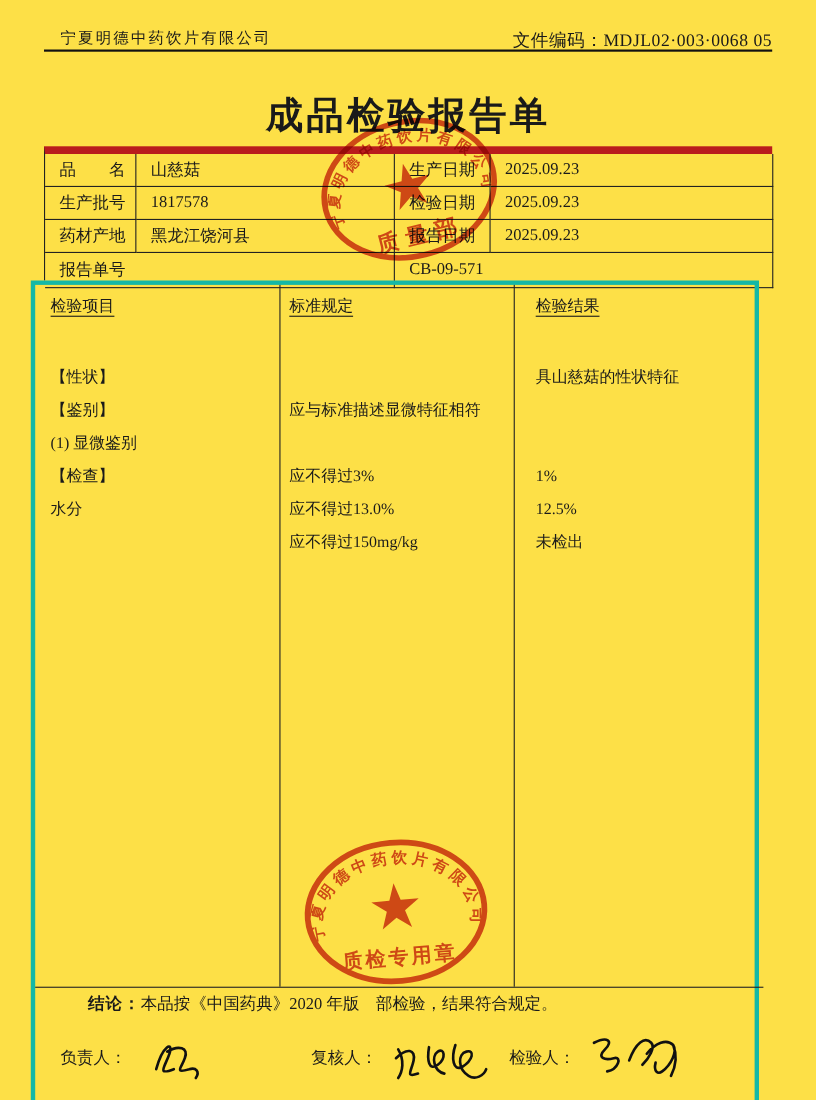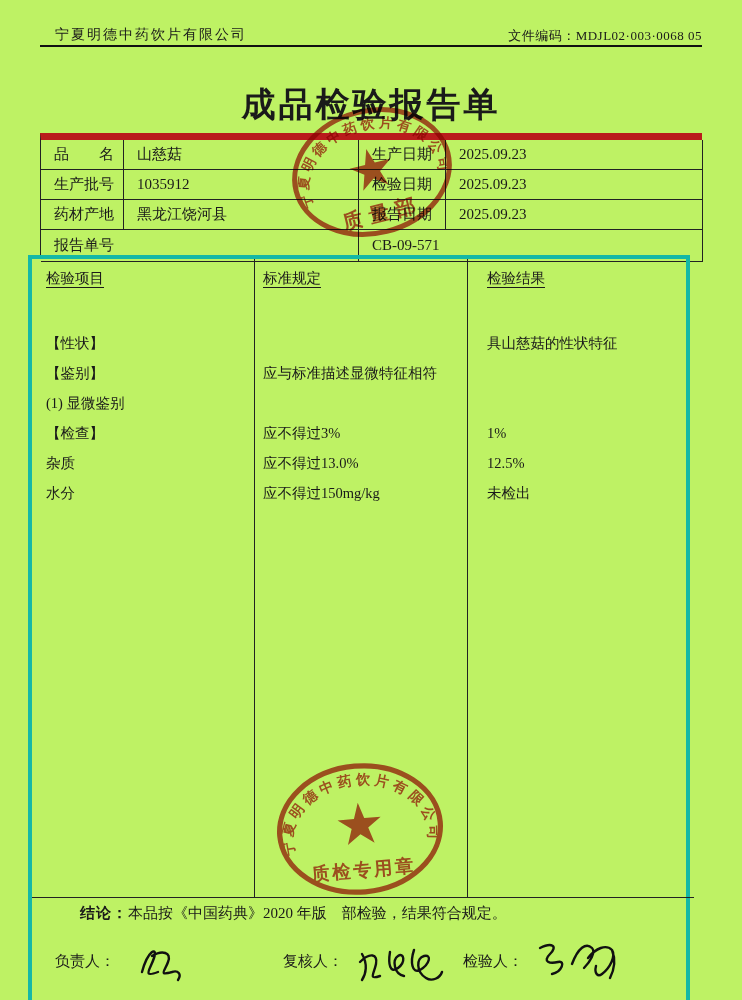--- a/index.html
+++ b/index.html
@@ -1,23 +1,23 @@
 <!DOCTYPE html>
 <html><head>
 <meta charset="utf-8">
 <style>
   html,body{margin:0;padding:0;background:#e8e8e8;}
   .page{
-    position:relative;width:742px;height:1000px;background:#bef264;
+    position:relative;width:742px;height:1000px;background:#fde047;
     font-family:"Liberation Serif","DejaVu Serif",serif;color:#1a1a1a;
     overflow:hidden;margin:0 auto;
   }
   
   .company{position:absolute;left:55px;top:26px;font-size:14px;letter-spacing:2px;}
-  .doccode{position:absolute;right:40px;top:27px;font-size:13px;letter-spacing:.5px;}
+  .doccode{position:absolute;right:40px;top:27px;font-size:16px;letter-spacing:.5px;}
   .hdr-rule{position:absolute;left:40px;top:45px;width:662px;height:2px;background:#111;}
   
   .title{position:absolute;left:0;top:82px;width:742px;margin:0;text-align:center;
     font-size:34px;font-weight:bold;letter-spacing:3px;}
   
   .info-table{
     position:absolute;left:40px;top:133px;width:662px;height:122px;box-sizing:border-box;
     display:grid;grid-template-columns:83px 235px 87px 257px;grid-template-rows:30px 30px 30px 32px;
     border-top:7px solid #b91c1c;border-left:1px solid #222;font-size:15px;
   }
@@ -68,21 +68,21 @@
 
   <h1 class="title">成品检验报告单</h1>
 
   <div class="info-table">
     <div class="cell">品　　名</div>
     <div class="cell">山慈菇</div>
     <div class="cell">生产日期</div>
     <div class="cell">2025.09.23</div>
 
     <div class="cell">生产批号</div>
-    <div class="cell">1035912</div>
+    <div class="cell">1817578</div>
     <div class="cell">检验日期</div>
     <div class="cell">2025.09.23</div>
 
     <div class="cell">药材产地</div>
     <div class="cell">黑龙江饶河县</div>
     <div class="cell">报告日期</div>
     <div class="cell">2025.09.23</div>
 
     <div class="cell span2">报告单号</div>
     <div class="cell span2">CB-09-571</div>
@@ -91,21 +91,20 @@
   <div class="main-table">
     <div class="vline v1"></div>
     <div class="vline v2"></div>
 
     <div class="mcol col-item">
       <div class="mhdr">检验项目</div>
       <div class="mline">【性状】</div>
       <div class="mline">【鉴别】</div>
       <div class="mline">(1) 显微鉴别</div>
       <div class="mline">【检查】</div>
-      <div class="mline">杂质</div>
       <div class="mline">水分</div>
     </div>
 
     <div class="mcol col-std">
       <div class="mhdr">标准规定</div>
       <div class="mline"></div>
       <div class="mline">应与标准描述显微特征相符</div>
       <div class="mline"></div>
       <div class="mline">应不得过3%</div>
       <div class="mline">应不得过13.0%</div>

